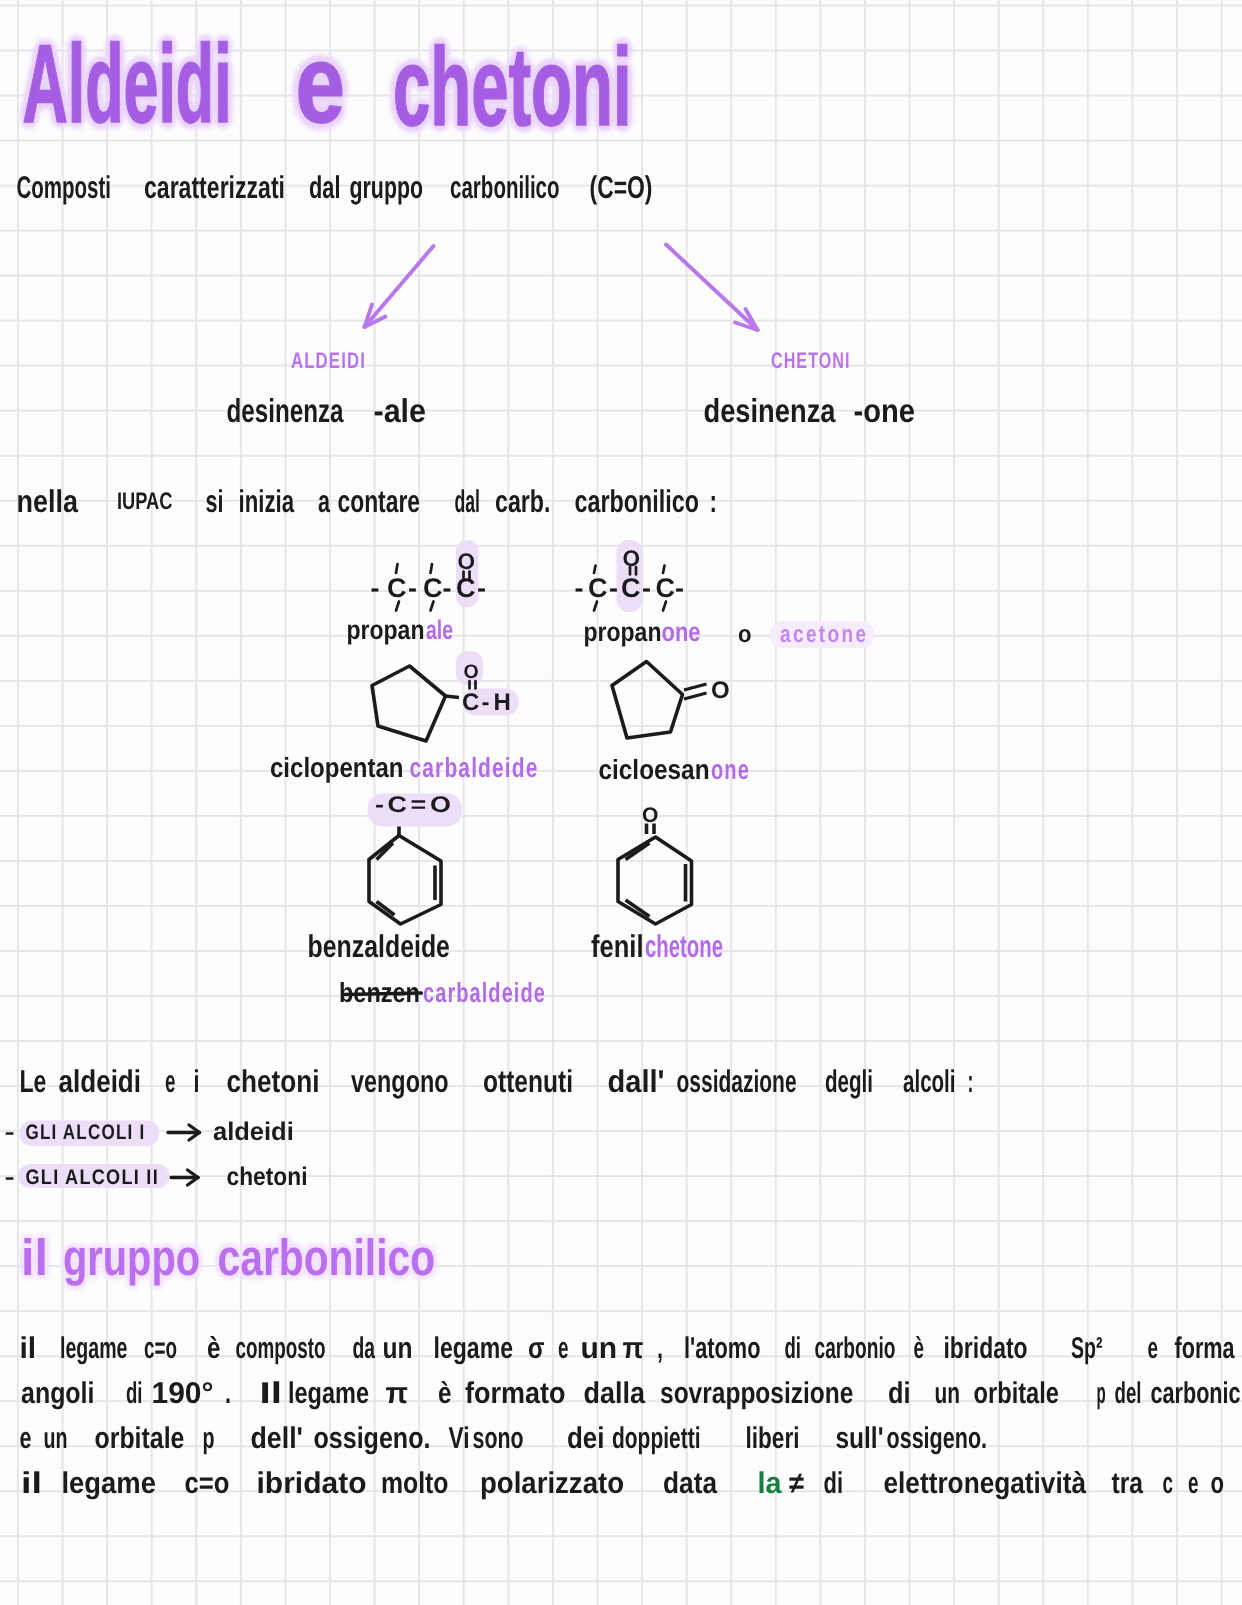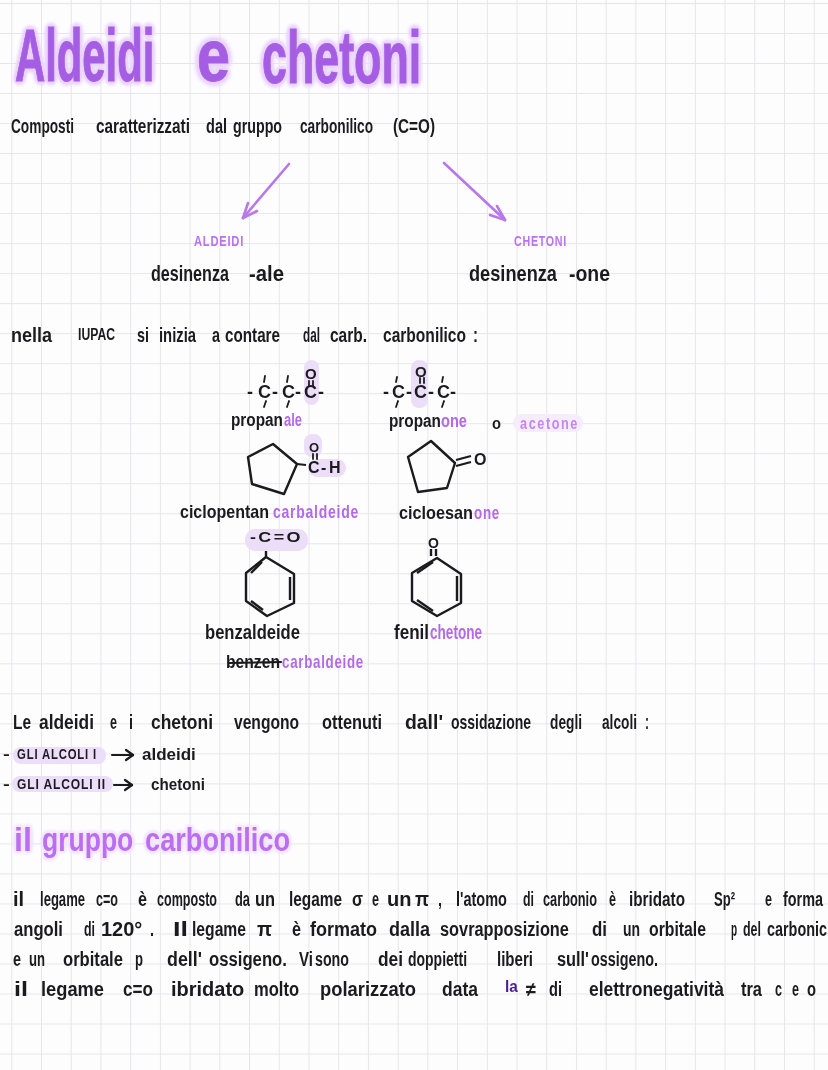--- a/index.html
+++ b/index.html
@@ -224,21 +224,21 @@
 <div class="w" style="left:456px;top:888.8px;font-size:20px;color:#1b1b1d;transform:scaleX(0.725);">l'atomo</div>
 <div class="w" style="left:523px;top:888.8px;font-size:20px;color:#1b1b1d;transform:scaleX(0.619);">di</div>
 <div class="w" style="left:543px;top:888.8px;font-size:20px;color:#1b1b1d;transform:scaleX(0.639);">carbonio</div>
 <div class="w" style="left:609px;top:888.8px;font-size:20px;color:#1b1b1d;transform:scaleX(0.629);">è</div>
 <div class="w" style="left:629px;top:888.8px;font-size:20px;color:#1b1b1d;transform:scaleX(0.764);">ibridato</div>
 <div class="w" style="left:714px;top:888.8px;font-size:20px;color:#1b1b1d;transform:scaleX(0.652);">Sp²</div>
 <div class="w" style="left:765px;top:888.8px;font-size:20px;color:#1b1b1d;transform:scaleX(0.629);">e</div>
 <div class="w" style="left:783px;top:888.8px;font-size:20px;color:#1b1b1d;transform:scaleX(0.720);">forma</div>
 <div class="w" style="left:14px;top:918.8px;font-size:20px;color:#1b1b1d;transform:scaleX(0.832);">angoli</div>
 <div class="w" style="left:84px;top:918.8px;font-size:20px;color:#1b1b1d;transform:scaleX(0.619);">di</div>
-<div class="w" style="left:101px;top:918.8px;font-size:20px;color:#1b1b1d;">120°</div>
+<div class="w" style="left:101px;top:918.8px;font-size:20px;color:#1b1b1d;">190°</div>
 <div class="w" style="left:150px;top:918.8px;font-size:20px;color:#1b1b1d;transform:scaleX(0.719);">.</div>
 <div class="w" style="left:173px;top:918.8px;font-size:20px;color:#1b1b1d;transform:scaleX(1.348);">Il</div>
 <div class="w" style="left:192px;top:918.8px;font-size:20px;color:#1b1b1d;transform:scaleX(0.783);">legame</div>
 <div class="w" style="left:257px;top:918.8px;font-size:20px;color:#1b1b1d;transform:scaleX(0.980);">π</div>
 <div class="w" style="left:292px;top:918.8px;font-size:20px;color:#1b1b1d;transform:scaleX(0.809);">è</div>
 <div class="w" style="left:310px;top:918.8px;font-size:20px;color:#1b1b1d;transform:scaleX(0.900);">formato</div>
 <div class="w" style="left:389px;top:918.8px;font-size:20px;color:#1b1b1d;transform:scaleX(0.900);">dalla</div>
 <div class="w" style="left:440px;top:918.8px;font-size:20px;color:#1b1b1d;transform:scaleX(0.817);">sovrapposizione</div>
 <div class="w" style="left:592px;top:918.8px;font-size:20px;color:#1b1b1d;transform:scaleX(0.844);">di</div>
 <div class="w" style="left:623px;top:918.8px;font-size:20px;color:#1b1b1d;transform:scaleX(0.696);">un</div>
@@ -259,20 +259,20 @@
 <div class="w" style="left:497px;top:948.8px;font-size:20px;color:#1b1b1d;transform:scaleX(0.753);">liberi</div>
 <div class="w" style="left:557px;top:948.8px;font-size:20px;color:#1b1b1d;transform:scaleX(0.816);">sull'</div>
 <div class="w" style="left:591px;top:948.8px;font-size:20px;color:#1b1b1d;transform:scaleX(0.718);">ossigeno.</div>
 <div class="w" style="left:14px;top:978.8px;font-size:20px;color:#1b1b1d;transform:scaleX(1.258);">il</div>
 <div class="w" style="left:41px;top:978.8px;font-size:20px;color:#1b1b1d;transform:scaleX(0.914);">legame</div>
 <div class="w" style="left:123px;top:978.8px;font-size:20px;color:#1b1b1d;transform:scaleX(0.856);">c=o</div>
 <div class="w" style="left:171px;top:978.8px;font-size:20px;color:#1b1b1d;">ibridato</div>
 <div class="w" style="left:254px;top:978.8px;font-size:20px;color:#1b1b1d;transform:scaleX(0.827);">molto</div>
 <div class="w" style="left:320px;top:978.8px;font-size:20px;color:#1b1b1d;transform:scaleX(0.919);">polarizzato</div>
 <div class="w" style="left:442px;top:978.8px;font-size:20px;color:#1b1b1d;transform:scaleX(0.875);">data</div>
-<div class="w" style="left:505px;top:978.8px;font-size:16px;color:#4c1d95;transform:scaleX(0.959);">la</div>
+<div class="w" style="left:505px;top:978.8px;font-size:20px;color:#15803d;transform:scaleX(0.959);">la</div>
 <div class="w" style="left:526px;top:978.8px;font-size:20px;color:#1b1b1d;transform:scaleX(0.910);">≠</div>
 <div class="w" style="left:549px;top:978.8px;font-size:20px;color:#1b1b1d;transform:scaleX(0.731);">di</div>
 <div class="w" style="left:589px;top:978.8px;font-size:20px;color:#1b1b1d;transform:scaleX(0.874);">elettronegatività</div>
 <div class="w" style="left:741px;top:978.8px;font-size:20px;color:#1b1b1d;transform:scaleX(0.821);">tra</div>
 <div class="w" style="left:775px;top:978.8px;font-size:20px;color:#1b1b1d;transform:scaleX(0.629);">c</div>
 <div class="w" style="left:792px;top:978.8px;font-size:20px;color:#1b1b1d;transform:scaleX(0.629);">e</div>
 <div class="w" style="left:807px;top:978.8px;font-size:20px;color:#1b1b1d;transform:scaleX(0.737);">o</div>
 
 </body></html>

